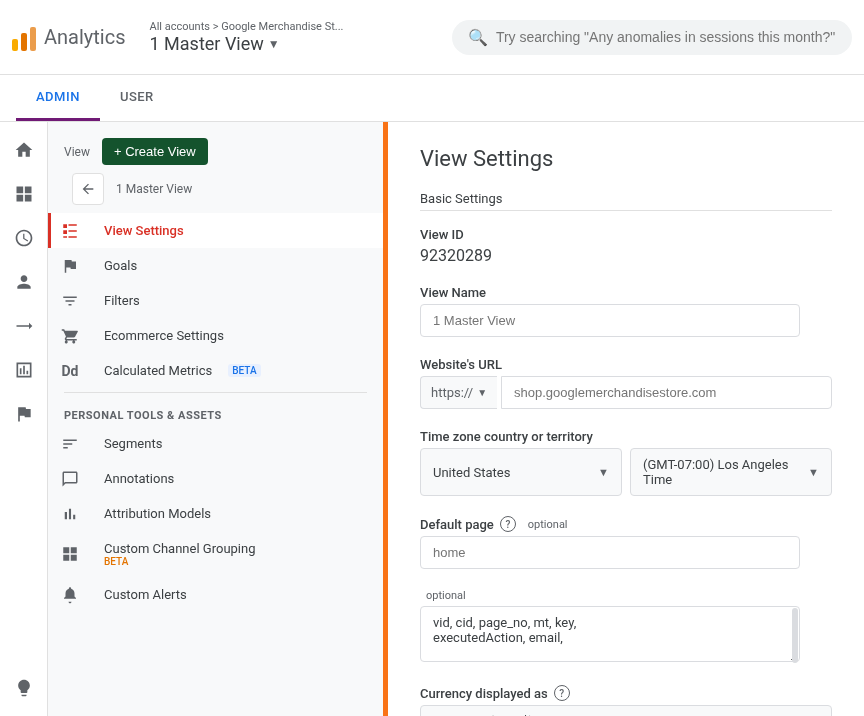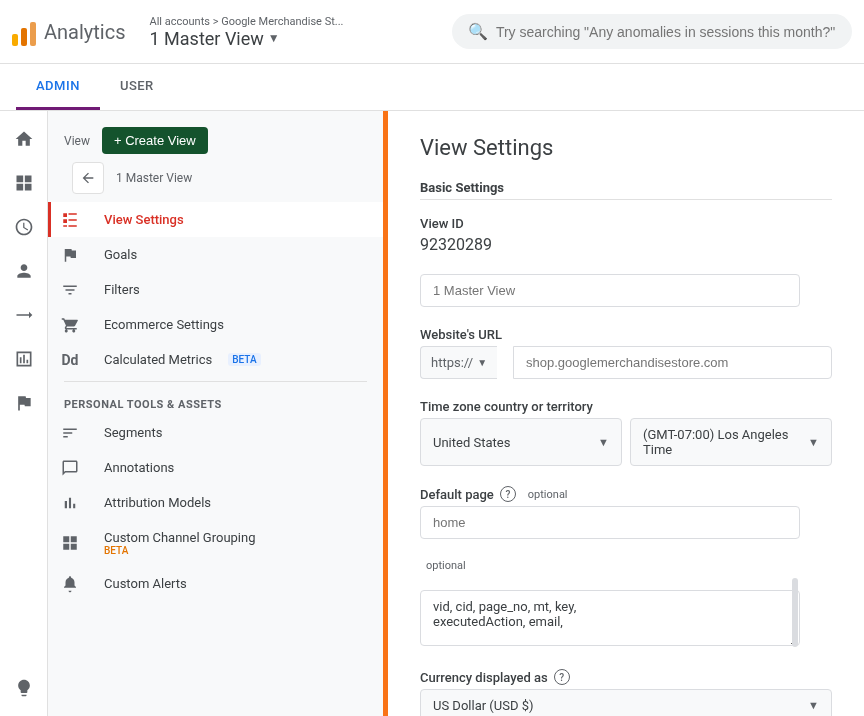--- a/index.html
+++ b/index.html
@@ -1,19 +1,19 @@
 <!DOCTYPE html>
 <html><head>
   <meta charset="utf-8">
   <style>
     * { box-sizing: border-box; margin: 0; padding: 0; }
     body { font-family: 'Roboto', Arial, sans-serif; font-size: 13px; color: #3c4043; background: #f1f3f4; display: flex; flex-direction: column; height: 716px; width: 864px; overflow: hidden; }
 
     
-    .topbar { display: flex; align-items: center; background: #fff; height: 64px; border-bottom: 1px solid #e0e0e0; padding: 0 12px; flex-shrink: 0; }
+    .topbar { display: flex; align-items: center; background: #fff; height: 75px; border-bottom: 1px solid #e0e0e0; padding: 0 12px; flex-shrink: 0; }
     .logo { display: flex; align-items: center; gap: 8px; margin-right: 24px; }
     .logo-bars { display: flex; align-items: flex-end; gap: 3px; height: 28px; }
     .logo-bar { border-radius: 2px; }
     .logo-title { font-size: 20px; color: #5f6368; font-weight: 400; }
     .account-info { display: flex; flex-direction: column; margin-right: auto; }
     .account-path { font-size: 11px; color: #5f6368; }
     .account-view { display: flex; align-items: center; gap: 4px; font-size: 18px; color: #3c4043; font-weight: 400; cursor: pointer; }
     .dropdown-arrow { font-size: 12px; color: #5f6368; }
     .search-bar { display: flex; align-items: center; background: #f1f3f4; border-radius: 24px; padding: 8px 16px; gap: 8px; flex: 1; max-width: 400px; }
     .search-bar input { border: none; background: transparent; outline: none; font-size: 14px; color: #5f6368; width: 100%; }
@@ -46,35 +46,35 @@
     .nav-item.active::after { content: ''; position: absolute; left: 0; top: 0; bottom: 0; width: 3px; background: #d93025; }
     .nav-icon { width: 20px; height: 20px; display: flex; align-items: center; justify-content: center; position: absolute; left: 12px; font-size: 16px; }
     .nav-item.active .nav-icon { color: #d93025; }
     .section-header { padding: 12px 16px 4px 16px; font-size: 11px; font-weight: 700; color: #5f6368; letter-spacing: 0.5px; text-transform: uppercase; }
     .beta-badge { font-size: 10px; color: #1a73e8; font-weight: 500; background: #e8f0fe; padding: 1px 4px; border-radius: 3px; margin-left: 4px; }
     .divider { height: 1px; background: #e0e0e0; margin: 4px 16px; }
 
     
     .right-panel { flex: 1; background: #fff; overflow-y: auto; padding: 24px 32px; }
     .panel-title { font-size: 22px; font-weight: 400; color: #3c4043; margin-bottom: 20px; }
-    .section-title { font-size: 13px; font-weight: 700; color: #3c4043; margin-bottom: 16px; padding-bottom: 4px; border-bottom: 1px solid #e0e0e0; }
+    .section-title { font-size: 13px; font-weight: 400; color: #3c4043; margin-bottom: 16px; padding-bottom: 4px; border-bottom: 1px solid #e0e0e0; }
     .field-group { margin-bottom: 20px; }
     .field-label { font-size: 13px; font-weight: 500; color: #3c4043; margin-bottom: 4px; display: flex; align-items: center; gap: 6px; }
     .field-value { font-size: 16px; color: #3c4043; }
     .text-input { width: 100%; max-width: 380px; padding: 8px 12px; border: 1px solid #dadce0; border-radius: 4px; font-size: 13px; color: #3c4043; outline: none; }
-    .url-input-group { display: flex; gap: 16px; max-width: 440px; }
+    .url-input-group { display: flex; gap: 4px; max-width: 440px; }
     .url-prefix { display: flex; align-items: center; padding: 8px 10px; border: 1px solid #dadce0; border-right: none; border-radius: 4px 0 0 4px; background: #f8f9fa; font-size: 13px; color: #5f6368; gap: 4px; }
     .url-prefix-arrow { font-size: 10px; }
     .url-main { flex: 1; padding: 8px 12px; border: 1px solid #dadce0; border-radius: 0 4px 4px 0; font-size: 13px; color: #3c4043; outline: none; }
     .select-group { display: flex; gap: 8px; max-width: 440px; }
     .select-field { flex: 1; padding: 8px 12px; border: 1px solid #dadce0; border-radius: 4px; font-size: 13px; color: #3c4043; background: #f8f9fa; display: flex; align-items: center; justify-content: space-between; cursor: pointer; }
     .select-arrow { font-size: 11px; color: #5f6368; }
     .optional-label { font-size: 11px; color: #5f6368; font-weight: 400; margin-left: 6px; }
     .textarea-wrapper { position: relative; max-width: 380px; }
-    .text-area { width: 100%; padding: 8px 12px; border: 1px solid #dadce0; border-radius: 4px; font-size: 13px; color: #3c4043; outline: none; resize: vertical; min-height: 56px; font-family: inherit; margin-top: 14px; }
+    .text-area { width: 100%; padding: 8px 12px; border: 1px solid #dadce0; border-radius: 4px; font-size: 13px; color: #3c4043; outline: none; resize: vertical; min-height: 56px; font-family: inherit; }
     .textarea-scrollbar { position: absolute; right: 2px; top: 2px; bottom: 2px; width: 6px; background: #dadce0; border-radius: 3px; }
     .help-icon { display: inline-flex; align-items: center; justify-content: center; width: 16px; height: 16px; border-radius: 50%; border: 1px solid #5f6368; font-size: 10px; color: #5f6368; cursor: help; }
     .currency-select { flex: 1; padding: 8px 12px; border: 1px solid #dadce0; border-radius: 4px; font-size: 13px; color: #3c4043; background: #f8f9fa; display: flex; align-items: center; justify-content: space-between; cursor: pointer; }
 
     
     .middle-panel::-webkit-scrollbar { width: 6px; }
     .middle-panel::-webkit-scrollbar-thumb { background: #dadce0; border-radius: 3px; }
     .right-panel::-webkit-scrollbar { width: 6px; }
     .right-panel::-webkit-scrollbar-thumb { background: #dadce0; border-radius: 3px; }
     .beta-text { color: #e37400; font-size: 10px; font-weight: 500; display: block; }
@@ -266,20 +266,21 @@
     <h1 class="panel-title">View Settings</h1>
 
     <div class="section-title">Basic Settings</div>
 
     <div class="field-group">
       <div class="field-label">View ID</div>
       <div class="field-value">92320289</div>
     </div>
 
     <div class="field-group">
+      <div class="field-label">View Name</div>
       <input class="text-input" type="text" placeholder="1 Master View" style="">
     </div>
 
     <div class="field-group">
       <div class="field-label">Website's URL</div>
       <div class="url-input-group">
         <div class="url-prefix">
           <span>https://</span>
           <span class="url-prefix-arrow">▼</span>
         </div>

